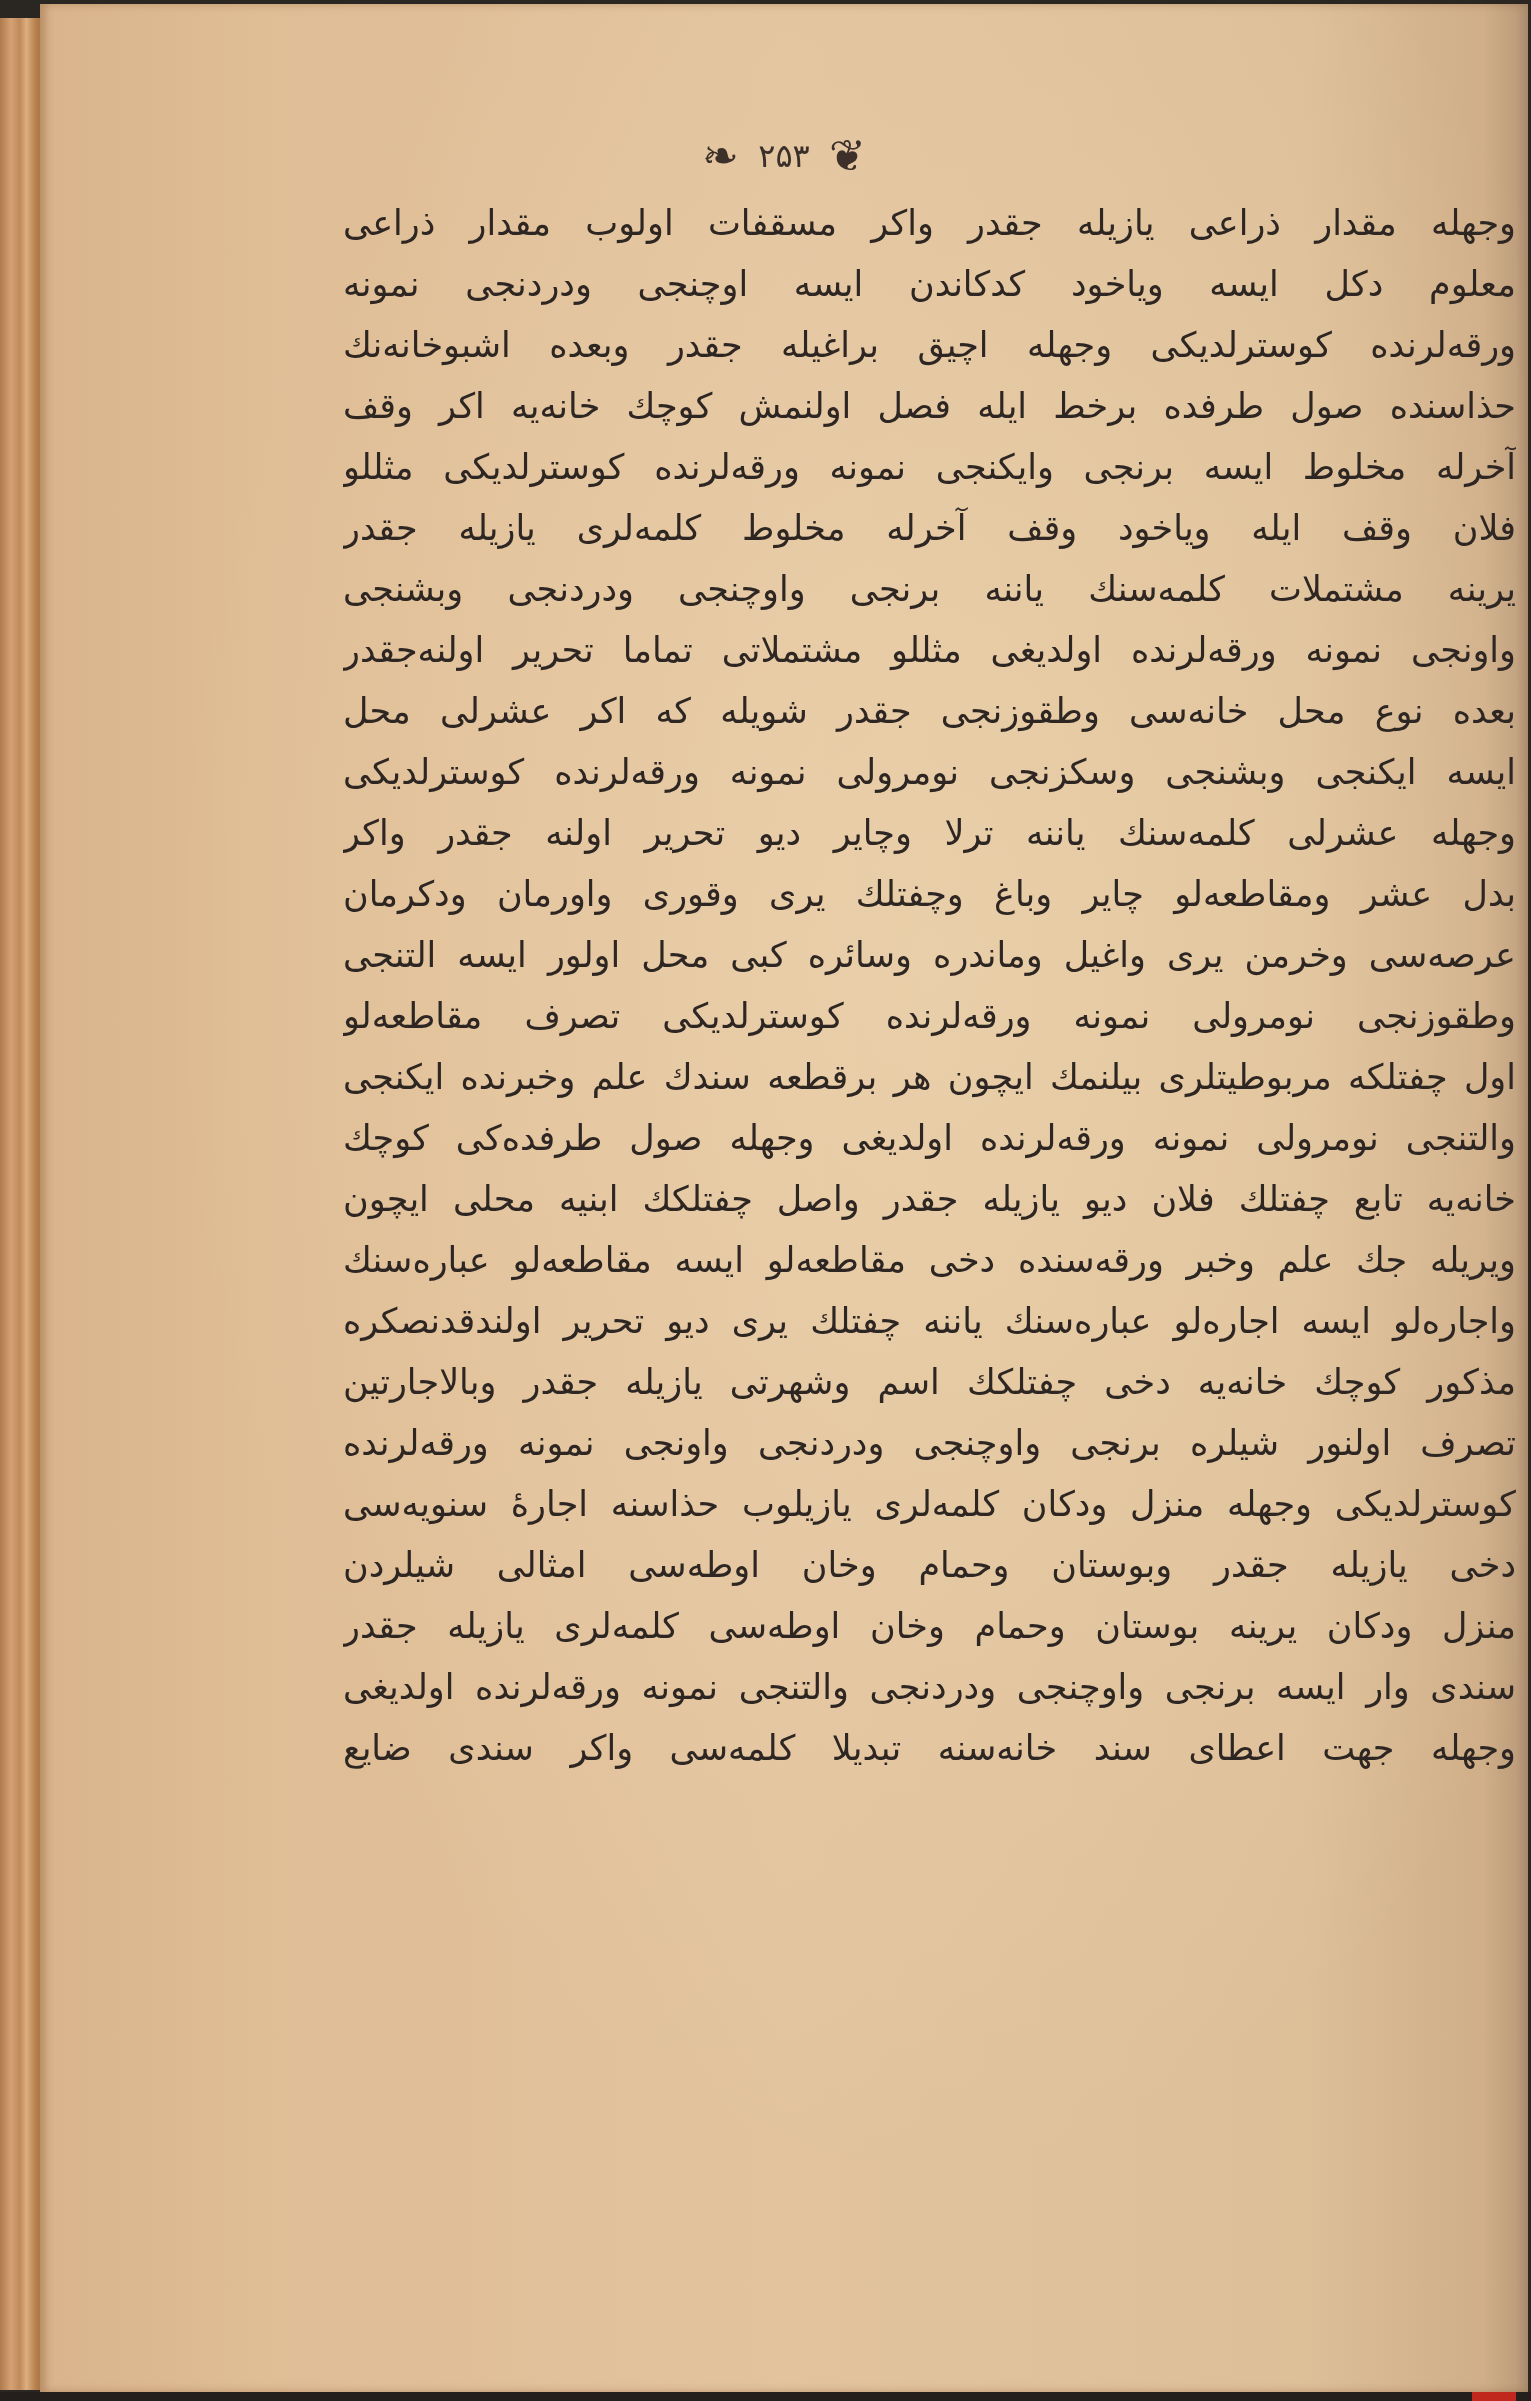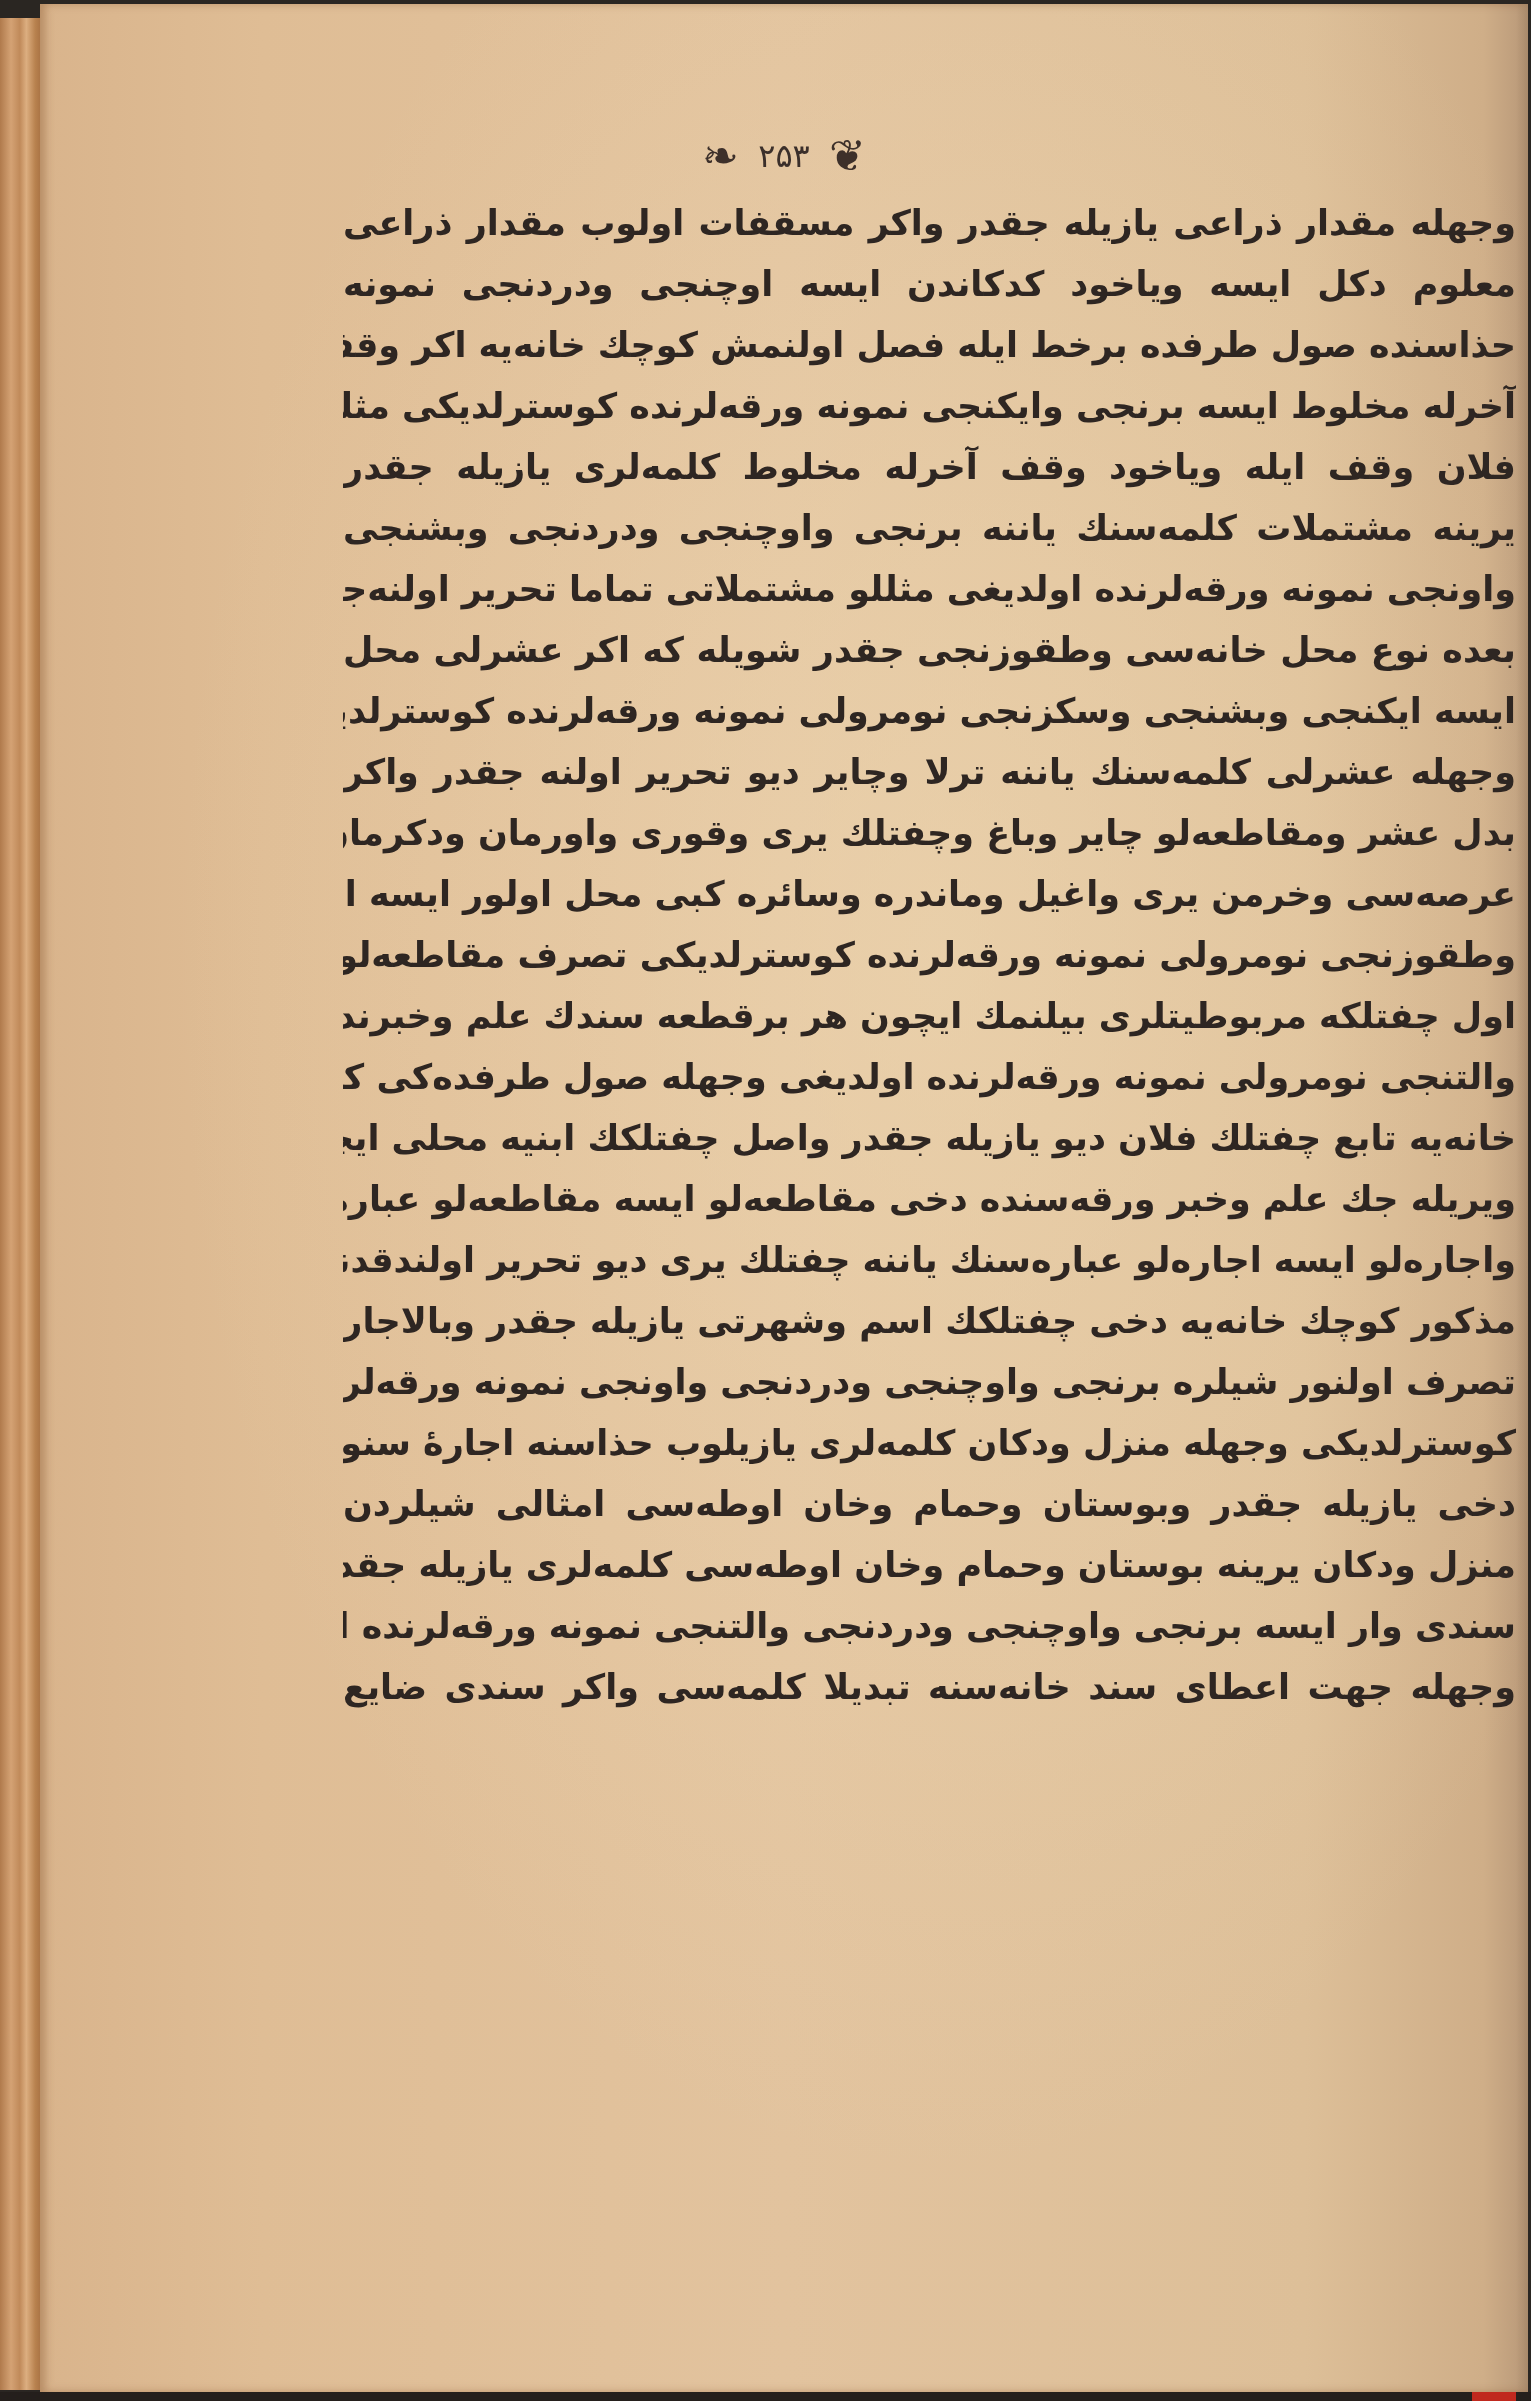--- a/index.html
+++ b/index.html
@@ -74,21 +74,21 @@
   }
   .text-line {
     font-family: "DejaVu Sans", sans-serif;
     font-size: 35px;
     height: 61px;
     line-height: 61px;
     text-align: justify;
     text-align-last: justify;
     white-space: nowrap;
     overflow: hidden;
-    font-weight: bold;
+    font-weight: normal;
     letter-spacing: 0;
   }
   .bottom-bar {
     position: absolute;
     left: 0;
     bottom: 0;
     width: 100%;
     height: 8.8px;
     background: #241f1c;
   }
@@ -111,20 +111,21 @@
 
   <div class="header">
     <span class="ornament">❧</span>
     <span class="page-number">۲۵۳</span>
     <span class="ornament">❦</span>
   </div>
 
   <div class="text-block" id="text-block">
       <div class="text-line">وجهله مقدار ذراعی یازیله جقدر واکر مسقفات اولوب مقدار ذراعی</div>
       <div class="text-line">معلوم دکل ایسه ویاخود کدکاندن ایسه اوچنجی ودردنجی نمونه</div>
+      <div class="text-line">ورقه‌لرنده کوسترلدیکی وجهله اچیق براغیله جقدر وبعده اشبوخانه‌نك</div>
       <div class="text-line">حذاسنده صول طرفده برخط ایله فصل اولنمش کوچك خانه‌یه اکر وقف</div>
       <div class="text-line">آخرله مخلوط ایسه برنجی وایکنجی نمونه ورقه‌لرنده کوسترلدیکی مثللو</div>
       <div class="text-line">فلان وقف ایله ویاخود وقف آخرله مخلوط کلمه‌لری یازیله جقدر</div>
       <div class="text-line">یرینه مشتملات کلمه‌سنك یاننه برنجی واوچنجی ودردنجی وبشنجی</div>
       <div class="text-line">واونجی نمونه ورقه‌لرنده اولدیغی مثللو مشتملاتی تماما تحریر اولنه‌جقدر</div>
       <div class="text-line">بعده نوع محل خانه‌سی وطقوزنجی جقدر شویله که اکر عشرلی محل</div>
       <div class="text-line">ایسه ایکنجی وبشنجی وسکزنجی نومرولی نمونه ورقه‌لرنده کوسترلدیکی</div>
       <div class="text-line">وجهله عشرلی کلمه‌سنك یاننه ترلا وچایر دیو تحریر اولنه جقدر واکر</div>
       <div class="text-line">بدل عشر ومقاطعه‌لو چایر وباغ وچفتلك یری وقوری واورمان ودکرمان</div>
       <div class="text-line">عرصه‌سی وخرمن یری واغیل وماندره وسائره کبی محل اولور ایسه التنجی</div>

